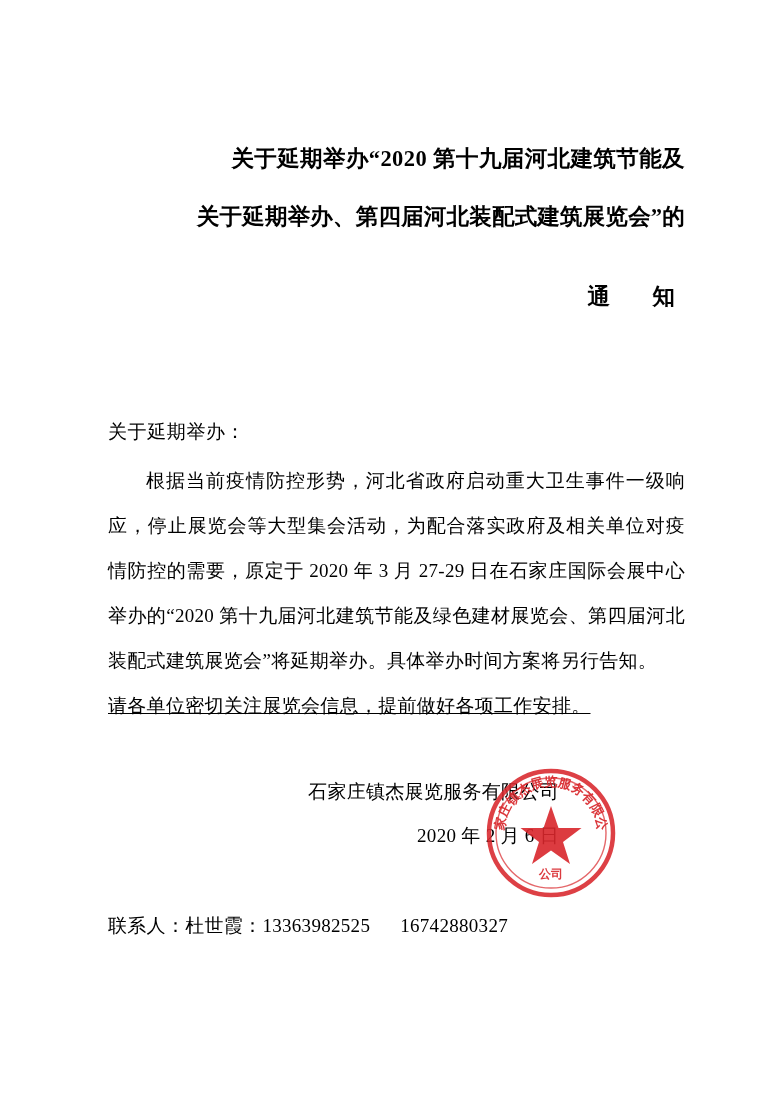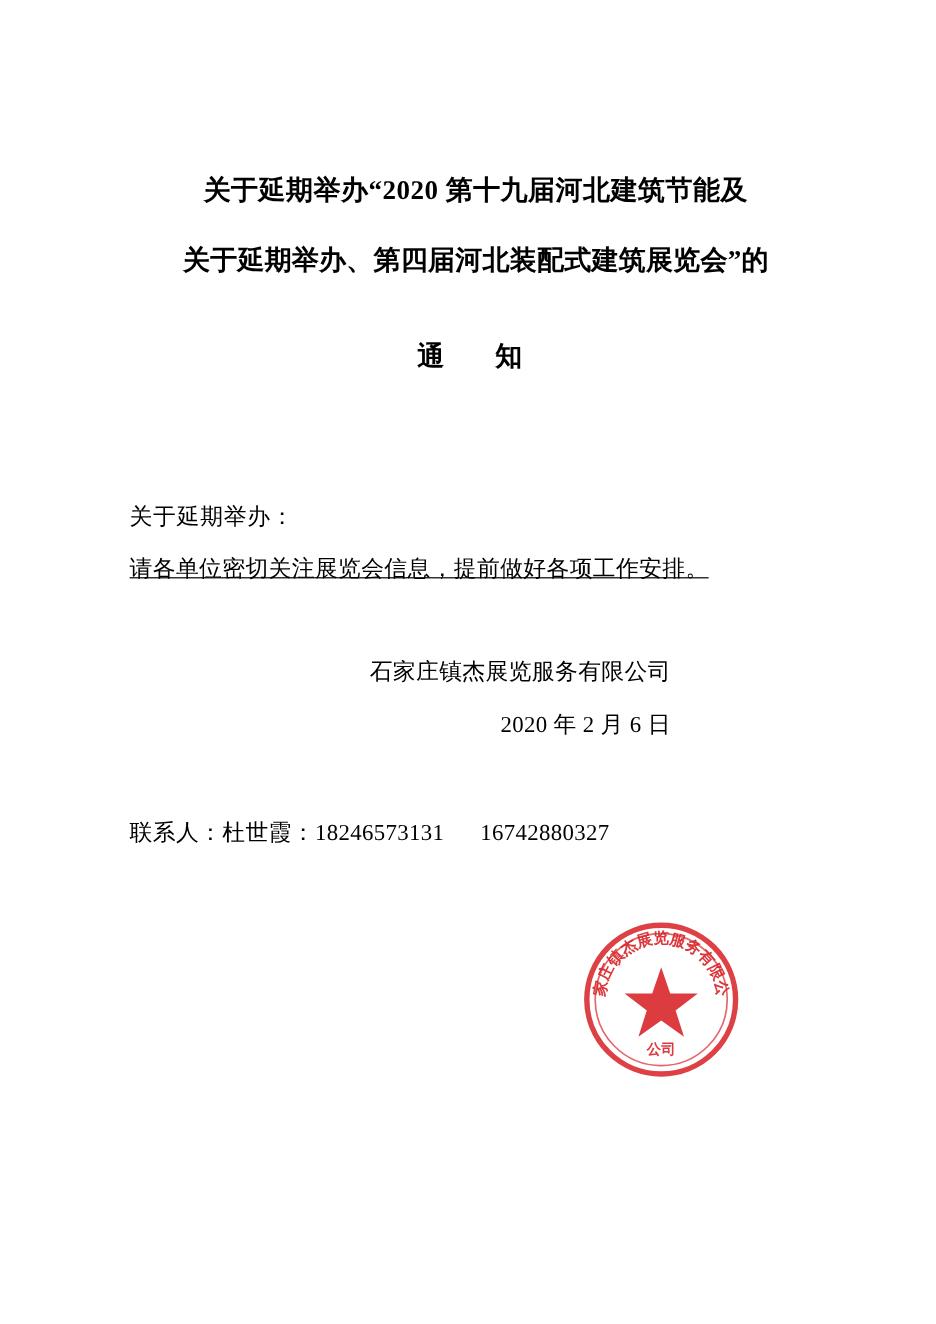--- a/index.html
+++ b/index.html
@@ -21,21 +21,21 @@
   }
   .doc-body {
     position: absolute;
     left: 0;
     top: 0;
     width: 780px;
     padding: 130px 95px 0 108px;
     box-sizing: border-box;
   }
   .title-block {
-    text-align: center;
+    text-align: right;
   }
   .title-line {
     font-size: 22.5px;
     font-weight: bold;
     line-height: 58px;
     letter-spacing: 0.4px;
     white-space: nowrap;
   }
   .title-line.l2 {
     letter-spacing: 0.2px;
@@ -138,30 +138,31 @@
   <div class="doc-body">
 
     <div class="title-block">
       <div class="title-line l1">关于延期举办“2020 第十九届河北建筑节能及</div>
       <div class="title-line l2">关于延期举办、第四届河北装配式建筑展览会”的</div>
       <div class="title-notice">通　知</div>
     </div>
 
     <div class="salutation">关于延期举办：</div>
 
+    <div class="para indent">根据当前疫情防控形势，河北省政府启动重大卫生事件一级响应，停止展览会等大型集会活动，为配合落实政府及相关单位对疫情防控的需要，原定于 2020 年 3 月 27-29 日在石家庄国际会展中心举办的“2020 第十九届河北建筑节能及绿色建材展览会、第四届河北装配式建筑展览会”将延期举办。具体举办时间方案将另行告知。</div>
 
     <div class="para second">请各单位密切关注展览会信息，提前做好各项工作安排。</div>
 
     <div class="signature">
       <div class="sig-line">石家庄镇杰展览服务有限公司</div>
       <div class="sig-line">2020 年 2 月 6 日</div>
     </div>
 
     <div class="contact">
-      <span>联系人：杜世霞：</span><span>18246573131</span><span class="gap"></span><span>16742880327</span>
+      <span>联系人：杜世霞：</span><span>13363982525</span><span class="gap"></span><span>16742880327</span>
     </div>
 
   </div>
 
   <div class="seal">
     <svg width="134" height="134" viewBox="0 0 134 134" aria-hidden="true">
       <circle class="seal-ring" cx="67" cy="67" r="62"></circle>
       <circle class="seal-inner-ring" cx="67" cy="67" r="55"></circle>
       <polygon class="seal-star" points="67,40 74.5,62 97.5,62 79,76 86,98 67,84.5 48,98 55,76 36.5,62 59.5,62"></polygon>
       <path id="sealArcTop" d="M 20 67 A 47 47 0 0 1 114 67" fill="none"></path>

